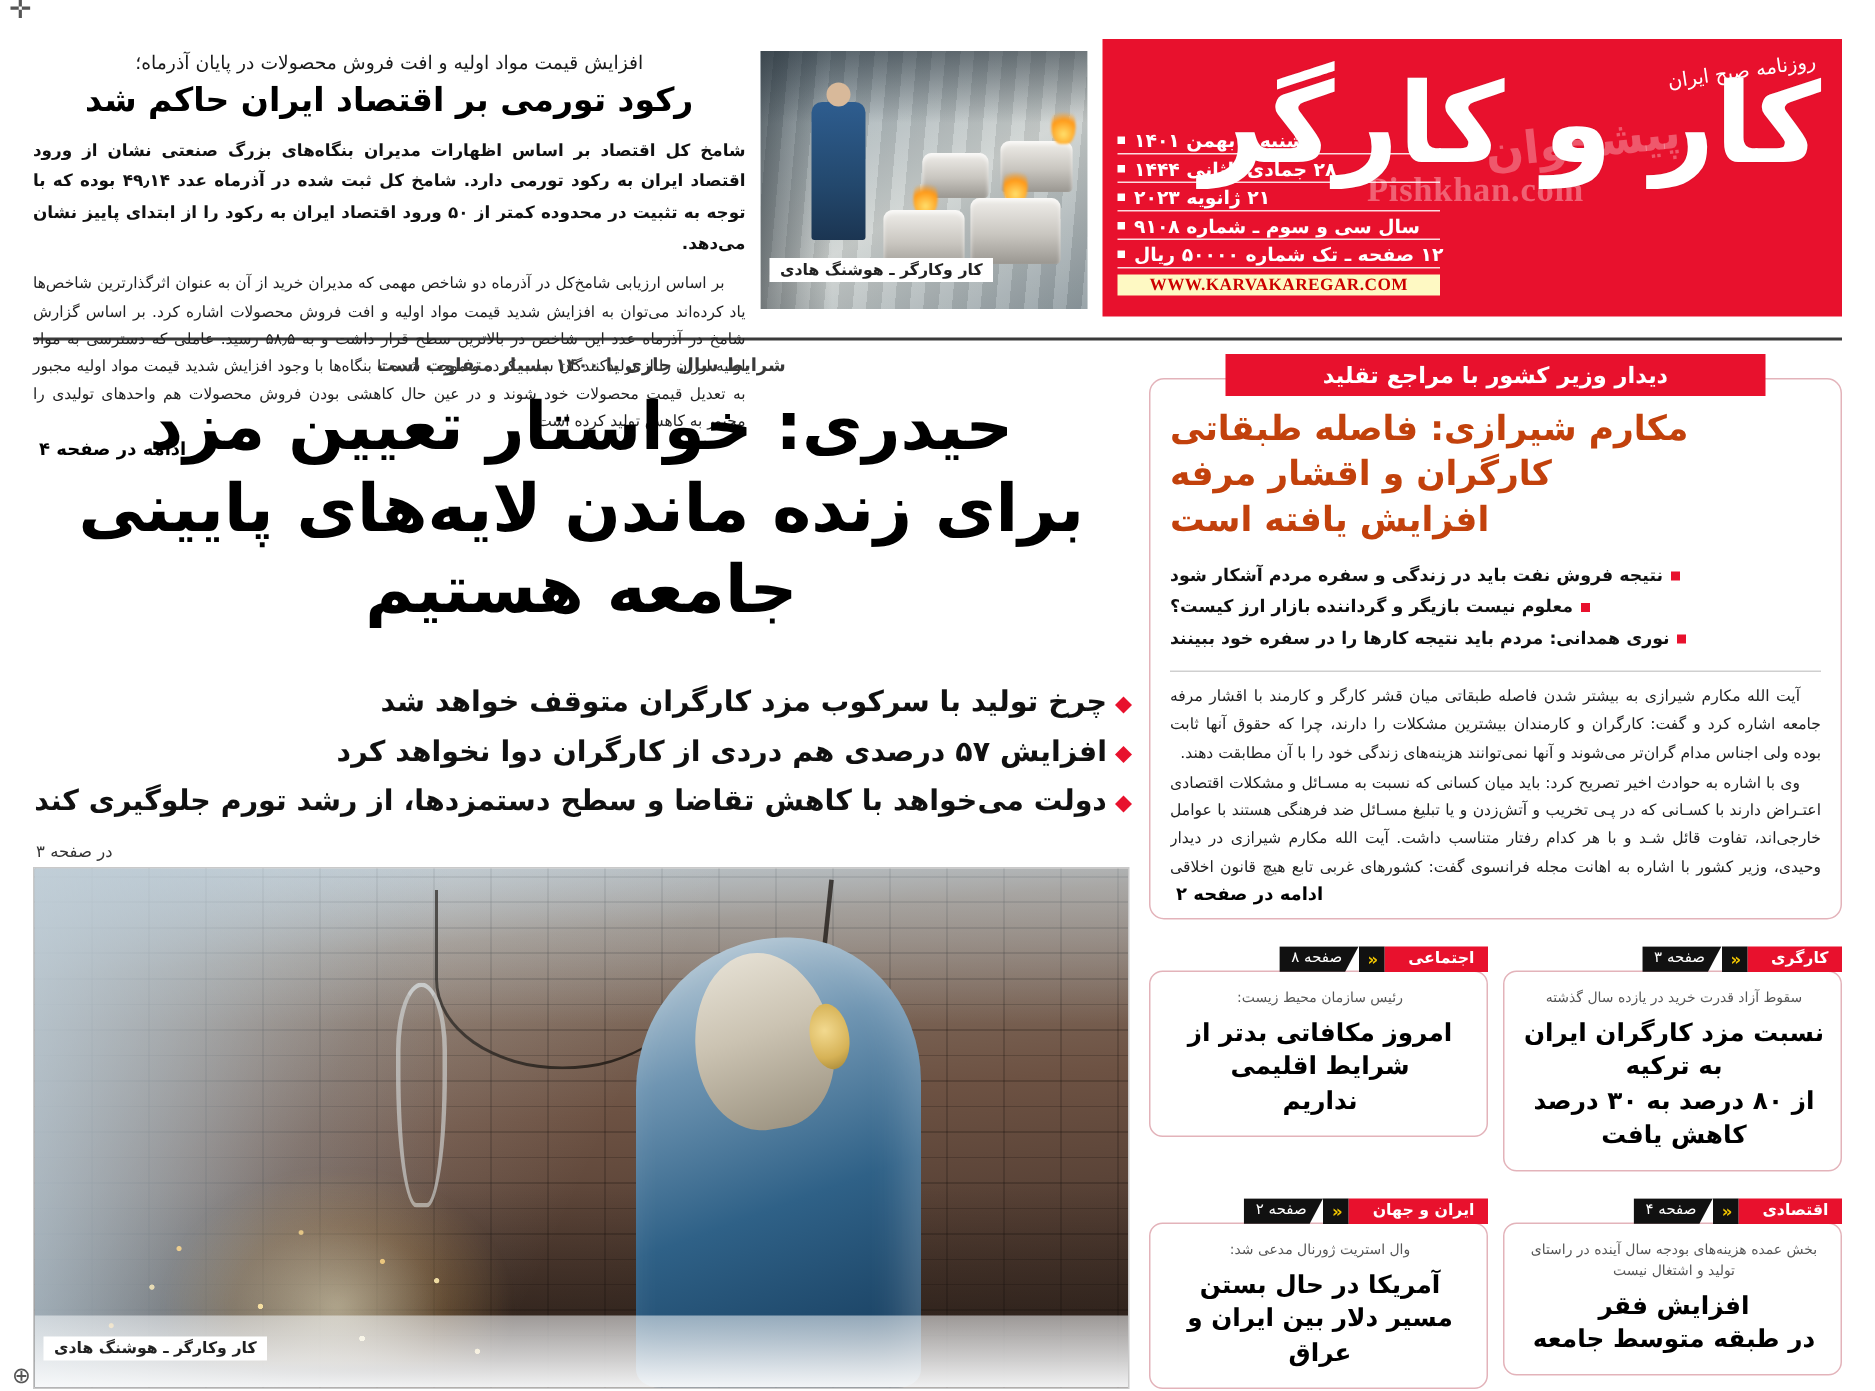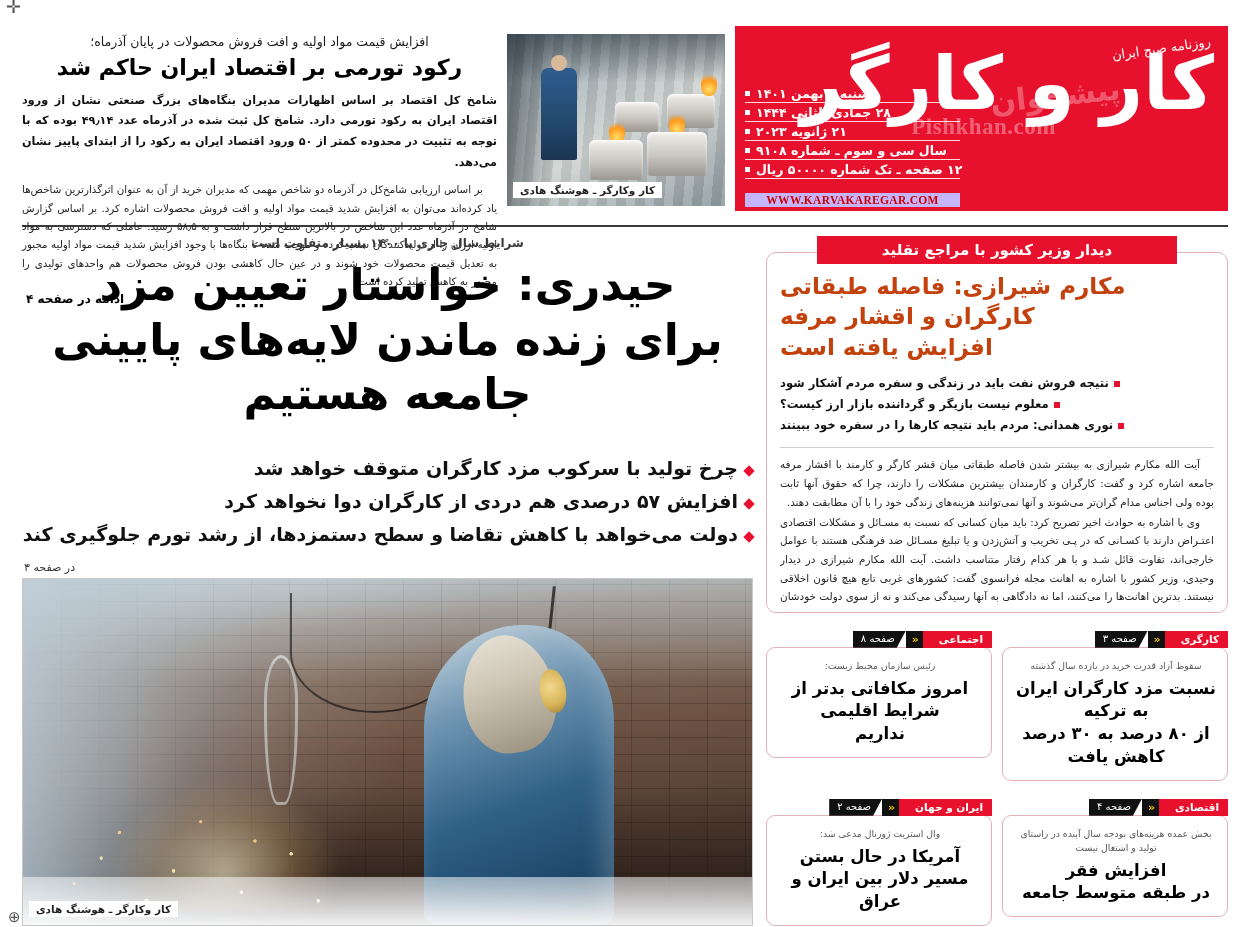--- a/index.html
+++ b/index.html
@@ -117,22 +117,22 @@
     white-space: nowrap;
     direction: rtl;
   }
   .mast-line:last-of-type { border-bottom: none; }
   .mast-bullet {
     width: 5px; height: 5px;
     background: #fff;
     flex: 0 0 auto;
   }
   .mast-url {
-    margin-top: 14px;
-    background: #c4b5fd;
+    margin-top: 4px;
+    background: #fef9c3;
     color: #c00;
     font-family: "Liberation Serif", serif;
     font-weight: bold;
     font-size: 11.5px;
     text-align: center;
     letter-spacing: .3px;
     padding: 1px 2px;
     direction: ltr;
   }
 
@@ -190,21 +190,21 @@
     border-radius: 50% 50% 40% 40%;
     background: radial-gradient(circle at 50% 75%, #ffdf6b 0%, #ff9a19 45%, rgba(255,120,0,0) 72%);
     filter: blur(.6px);
   }
   .f1 { right: 40px; bottom: 70px; }
   .f2 { right: 100px; bottom: 62px; }
   .f3 { right: 8px;  bottom: 110px; height: 20px; width: 13px; }
 
   .photo-credit {
     position: absolute;
-    left: 6px; bottom: 8px;
+    left: 6px; bottom: 18px;
     background: #fff;
     color: #222;
     font-size: 10.5px;
     font-weight: bold;
     padding: 2px 7px;
     white-space: nowrap;
   }
 
   .lead-text { flex: 1 1 auto; min-width: 0; }
   .lead-kicker {
@@ -689,20 +689,21 @@
         </ul>
 
         <div class="left-sep"></div>
 
         <div class="left-body">
           <p>آیت الله مکارم شیرازی به بیشتر شدن فاصله طبقاتی میان قشر کارگر و کارمند با اقشار مرفه جامعه اشاره کرد و گفت: کارگران و کارمندان بیشترین مشکلات را دارند، چرا که حقوق آنها ثابت بوده ولی اجناس مدام گران‌تر می‌شوند و آنها نمی‌توانند هزینه‌های زندگی خود را با آن مطابقت دهند.</p>
           <p>وی با اشاره به حوادث اخیر تصریح کرد: باید میان کسانی که نسبت به مسـائل و مشکلات اقتصادی اعتـراض دارند با کسـانی که در پـی تخریب و آتش‌زدن و یا تبلیغ مسـائل ضد فرهنگی هستند با عوامل خارجی‌اند، تفاوت قائل شـد و با هر کدام رفتار متناسب داشت. آیت الله مکارم شیرازی در دیدار وحیدی، وزیر کشور با اشاره به اهانت مجله فرانسوی گفت: کشورهای غربی تابع هیچ قانون اخلاقی نیستند. بدترین اهانت‌ها را می‌کنند، اما نه دادگاهی به آنها رسیدگی می‌کند و نه از سوی دولت خودشان و نه دیگر دولت‌ها محکوم می‌شوند.</p>
 
         </div>
 
+        <div class="left-cont">ادامه در صفحه ۲</div>
       </div>
 
       <div class="briefs">
 
         <div class="brief">
           <div class="brief-tag">
             <div class="tag-cat">کارگری</div>
             <div class="tag-chev">«</div>
             <div class="tag-page">صفحه ۳</div>
             <div class="tag-fill"></div>

